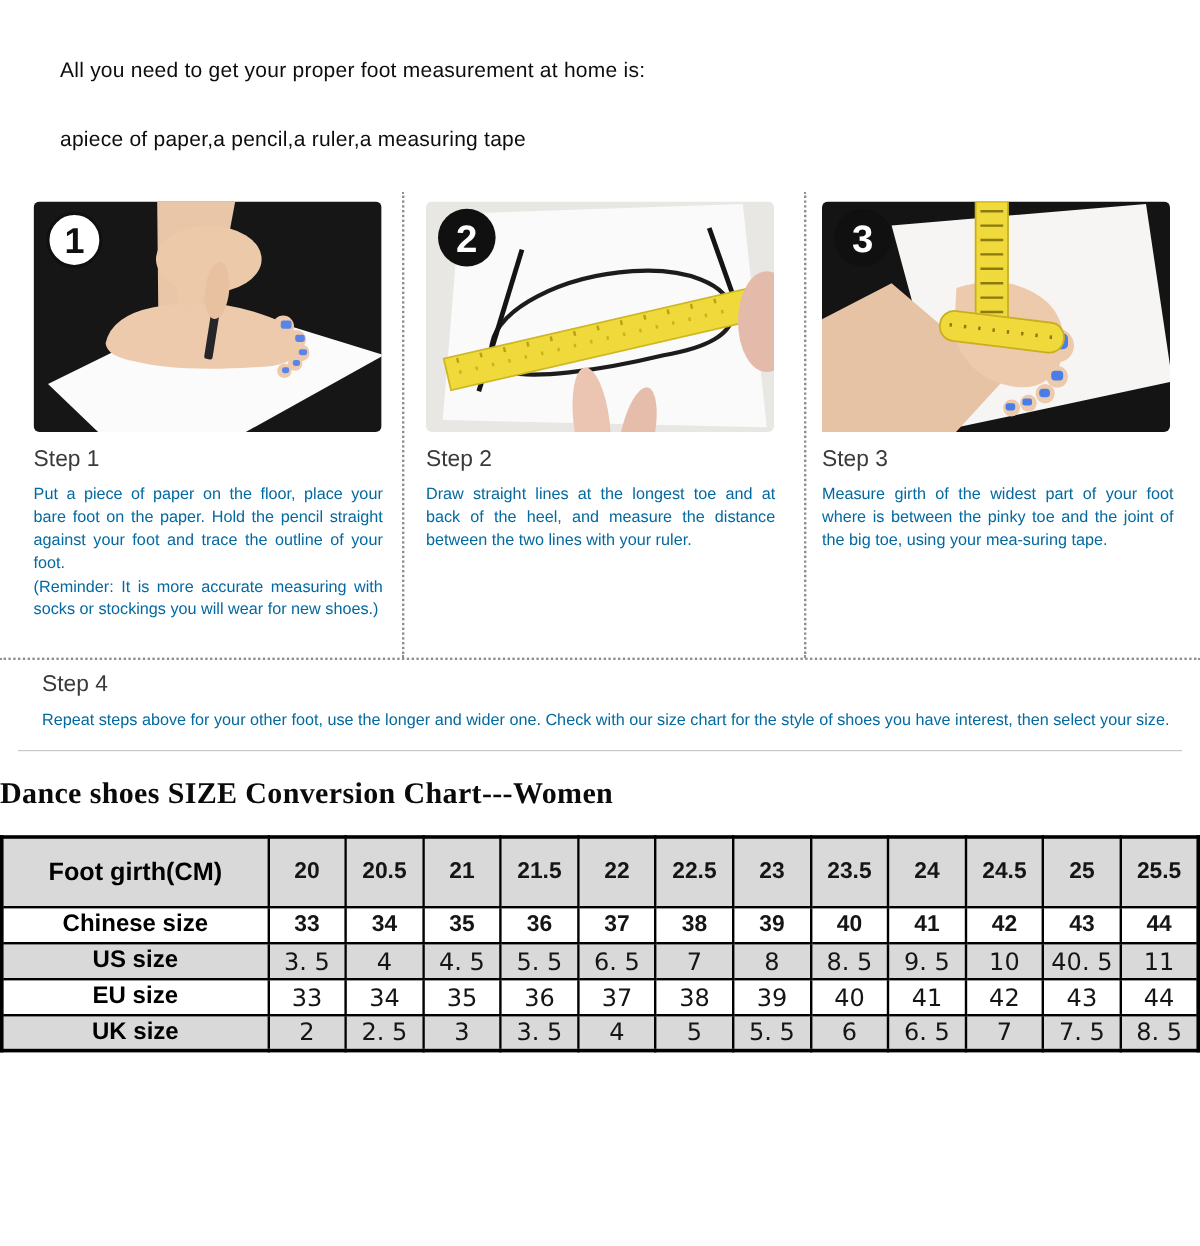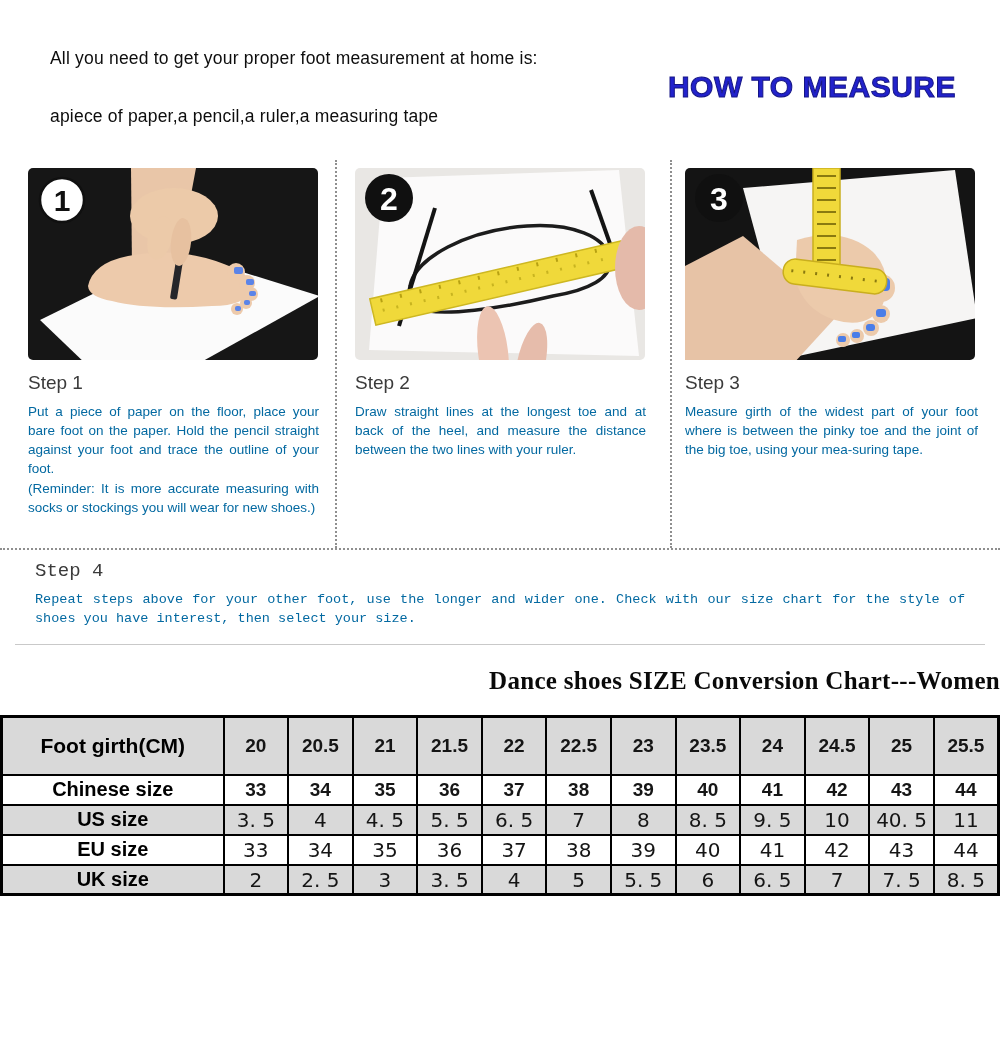--- a/index.html
+++ b/index.html
@@ -31,28 +31,28 @@
   .col3 { padding-left:13px; padding-right:22px; }
   .photo { width:290px; height:192px; display:block; }
   .step-title { margin-top:12px; font-size:19px; color:#3b3b3b; }
   .step-body {
     margin-top:8px; font-size:13.5px; line-height:1.42; color:#0369a1;
     text-align:justify; white-space:pre-line;
   }
   .badge-txt { font-family:"Liberation Sans", sans-serif; font-weight:700; }
 
   
-  .step4 { padding:10px 35px 0 35px;font-family:Liberation Mono, monospace; }
+  .step4 { padding:10px 16px 0 35px; }
   .step4 .step-title { margin-top:0; }
   .step4 .step-body { max-width:940px; }
   .thin-rule { border:none; border-top:1px solid #c9c9c9; margin:16px 15px 0 15px; }
 
   
   .chart-title {
-    text-align:right; margin-top:22px;
+    text-align:left; margin-top:22px;
     font-family:"Liberation Serif", serif; font-weight:700;
     font-size:25px; color:#0a0a0a; letter-spacing:0.3px;
   }
 
   
   table.size-chart {
     width:1000px; margin-top:20px; border-collapse:collapse;
     border:3px solid #000; table-layout:fixed;
   }
   table.size-chart col.label-col { width:222px; }
@@ -70,21 +70,20 @@
   table.size-chart tr:nth-child(-n+2) td {
     font-weight:700; font-size:19px; font-family:"Liberation Sans", sans-serif;
   }
 </style>
 </head>
 <body>
 
 <div class="intro">
   <div class="intro-line">All you need to get your proper foot measurement at home is:</div>
   <div class="intro-line">apiece of paper,a pencil,a ruler,a measuring tape</div>
-  <div class="how-to-measure">HOW TO MEASURE</div>
 </div>
 
 <div class="steps">
 
   <div class="step-col col1 sep">
     <svg class="photo" viewBox="0 0 290 192">
       <rect width="290" height="192" rx="5" fill="#161616"></rect>
       <polygon points="12,152 150,84 292,128 166,198 60,198" fill="#fbfbfb"></polygon>
       <polygon points="103,0 168,0 150,96 104,102" fill="#e9c6a8"></polygon>
       <path d="M60,118 Q65,95 100,88 Q150,78 196,96 Q226,107 223,121 Q218,138 184,138 Q118,142 84,133 Q61,129 60,118 Z" fill="#edcaab"></path>

